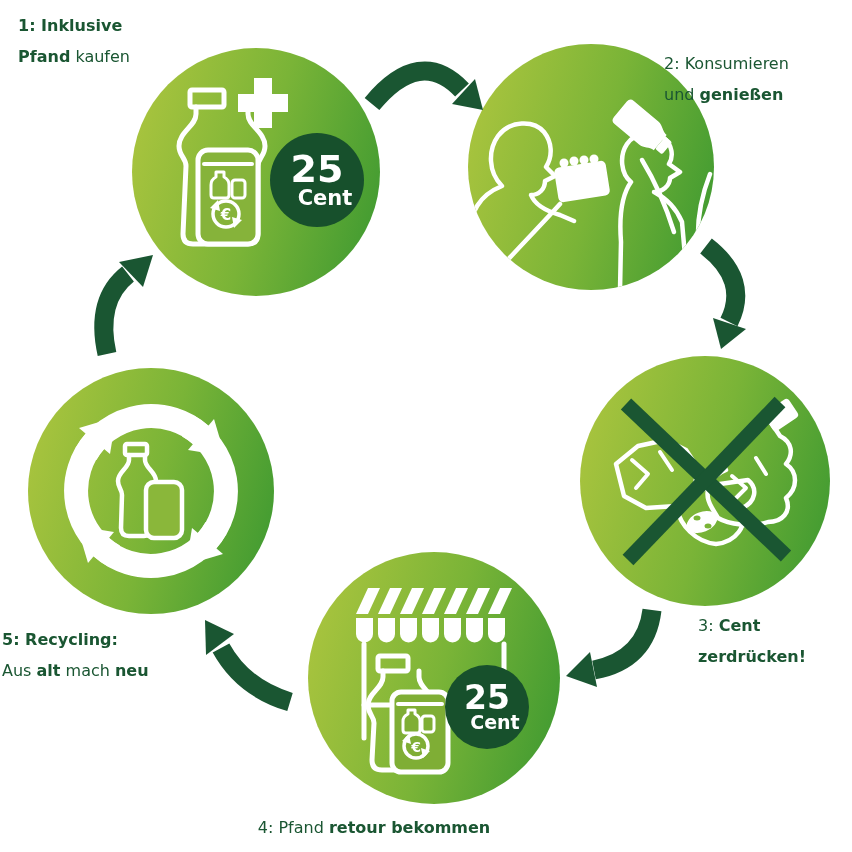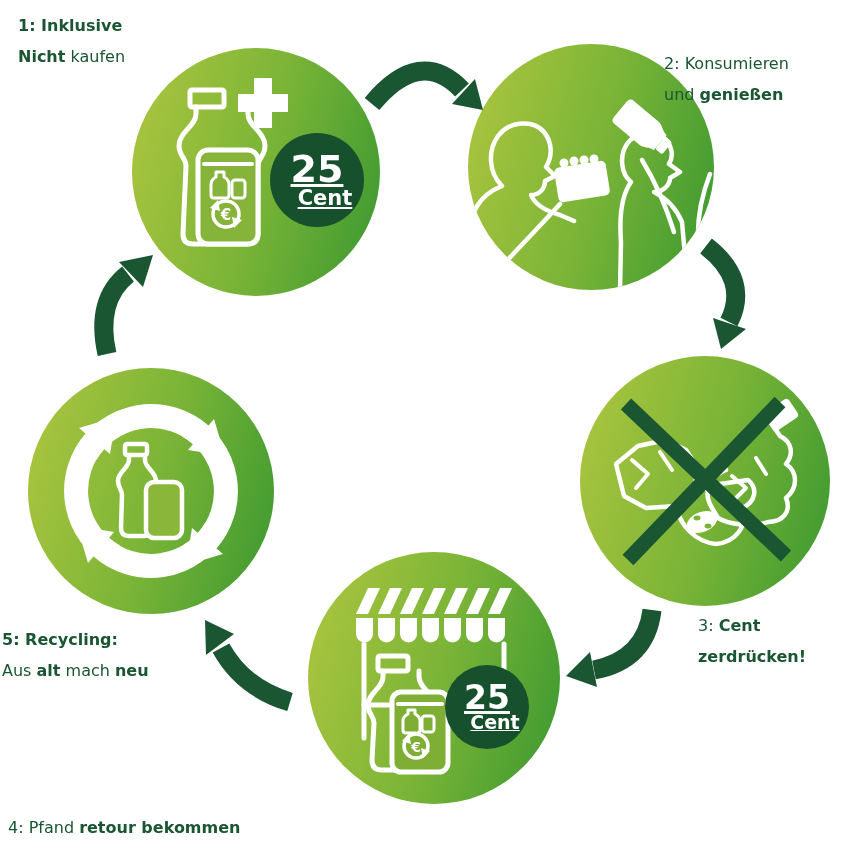--- a/index.html
+++ b/index.html
@@ -10,35 +10,35 @@
   .circle{
     position:absolute;border-radius:50%;overflow:hidden;
     background:linear-gradient(105deg,#a9c43e 6%,#7ab437 52%,#3f9a31 96%);
   }
   .circle svg{position:absolute;left:0;top:0;}
   .label{position:absolute;font-size:16px;line-height:31px;font-weight:400;white-space:nowrap;}
   .label b{font-weight:700;}
   .badge{
     position:absolute;border-radius:50%;background:#17502c;color:#fff;
     display:flex;flex-direction:column;align-items:center;justify-content:center;
-    text-align:center;z-index:5;text-decoration:underline;
+    text-align:center;z-index:5;
   }
   .badge .amount{font-weight:700;line-height:0.95;}
   .badge .unit{font-weight:700;line-height:1;margin-left:16px;}
   .badge.b1{left:270px;top:133px;width:94px;height:94px;}
   .badge.b1 .amount{font-size:38px;}
   .badge.b1 .unit{font-size:21px;}
   .badge.b4{left:445px;top:665px;width:84px;height:84px;}
   .badge.b4 .amount{font-size:33px;}
   .badge.b4 .unit{font-size:19px;}
   .arrows{position:absolute;left:0;top:0;z-index:2;}
   .lab1{left:18px;top:10px;}
   .lab2{left:664px;top:12px;margin-top:36px;}
   .lab3{left:698px;top:610px;}
-  .lab4{left:8px;top:812px;width:748px;text-align:left;}
+  .lab4{left:0;top:812px;width:748px;text-align:center;}
   .lab5{left:2px;top:624px;}
   .outline{fill:none;stroke:#ffffff;stroke-linecap:round;stroke-linejoin:round;}
 </style>
 </head>
 <body>
 
 <div class="stage">
 
   <svg class="arrows" width="852" height="852" viewBox="0 0 852 852">
     <g fill="#1a5632" stroke="none">
@@ -83,21 +83,21 @@
       </g>
       <path fill="#ffffff" d="M 122,30 h 18 v 16 h 16 v 18 h -16 v 16 h -18 v -16 h -16 v -18 h 16 Z"></path>
     </svg>
   </div>
   <div class="badge b1">
     <span class="amount">25</span>
     <span class="unit">Cent</span>
   </div>
   <div class="label lab1">
     <b>1: Inklusive</b><br>
-    <b>Nicht</b><span> kaufen</span>
+    <b>Pfand</b><span> kaufen</span>
   </div>
 
   <div class="circle" style="left:468px;top:44px;width:246px;height:246px;">
     <svg width="246" height="246" viewBox="0 0 246 246">
 
       <path class="outline" stroke-width="4.5" d="M -2,210 C 0,164 14,150 34,142 C 20,128 20,106 30,92 C 42,76 66,76 76,88 C 84,98 85,112 78,123 L 87,132 L 77,137 C 77,145 71,151 63,151 C 67,161 78,167 92,171 L 106,177"></path>
       <path class="outline" stroke-width="4.5" d="M 36,220 C 54,200 72,182 92,160"></path>
       <rect x="88" y="120" width="52" height="35" rx="5" fill="#ffffff" transform="rotate(-9 114 137)"></rect>
       <circle cx="96" cy="119" r="4.5" fill="#ffffff"></circle>
         <circle cx="106" cy="117" r="4.5" fill="#ffffff"></circle>

